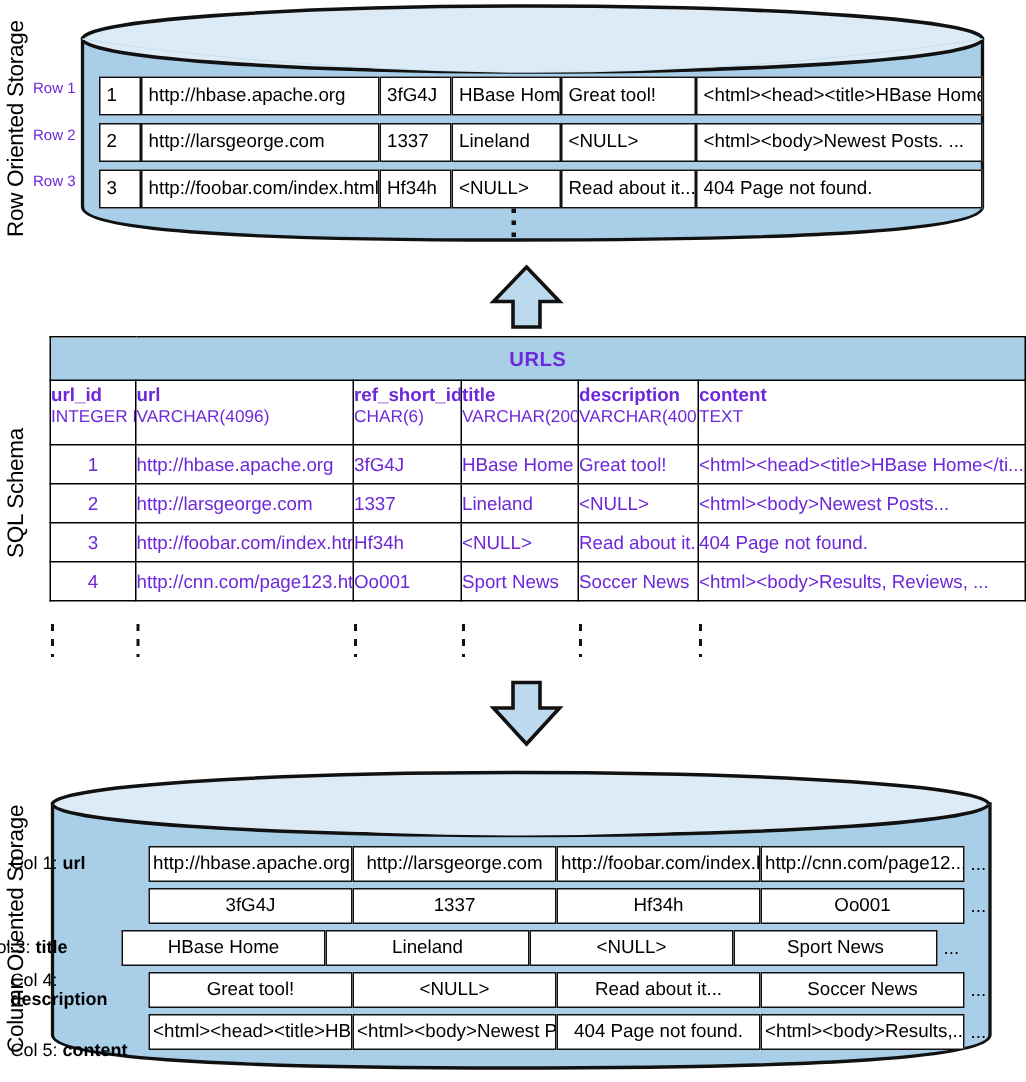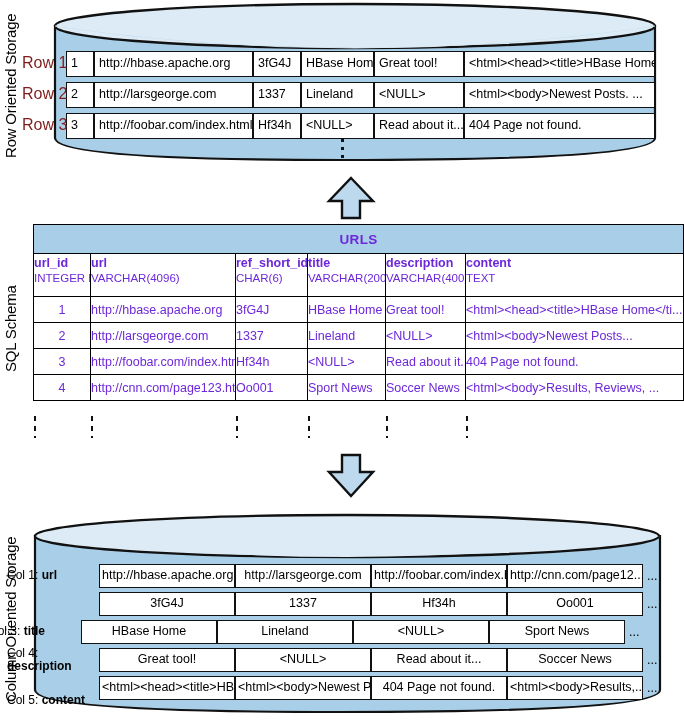--- a/index.html
+++ b/index.html
@@ -36,22 +36,22 @@
   .row-line {
     position: absolute;
     display: flex;
     height: 26px;
     align-items: stretch;
   }
   .row-line .rowlabel {
     position: absolute;
     left: -44px;
     top: 3px;
-    font-size: 16px;
-    color: #7f1d1d;
+    font-size: 10px;
+    color: #6d28d9;
     white-space: nowrap;
   }
   .rowcell {
     box-sizing: border-box;
     background: #fff;
     border: 1.7px solid #111;
     border-right-width: 0.9px;
     border-left-width: 0.9px;
     font-size: 12.5px;
     line-height: 23px;

